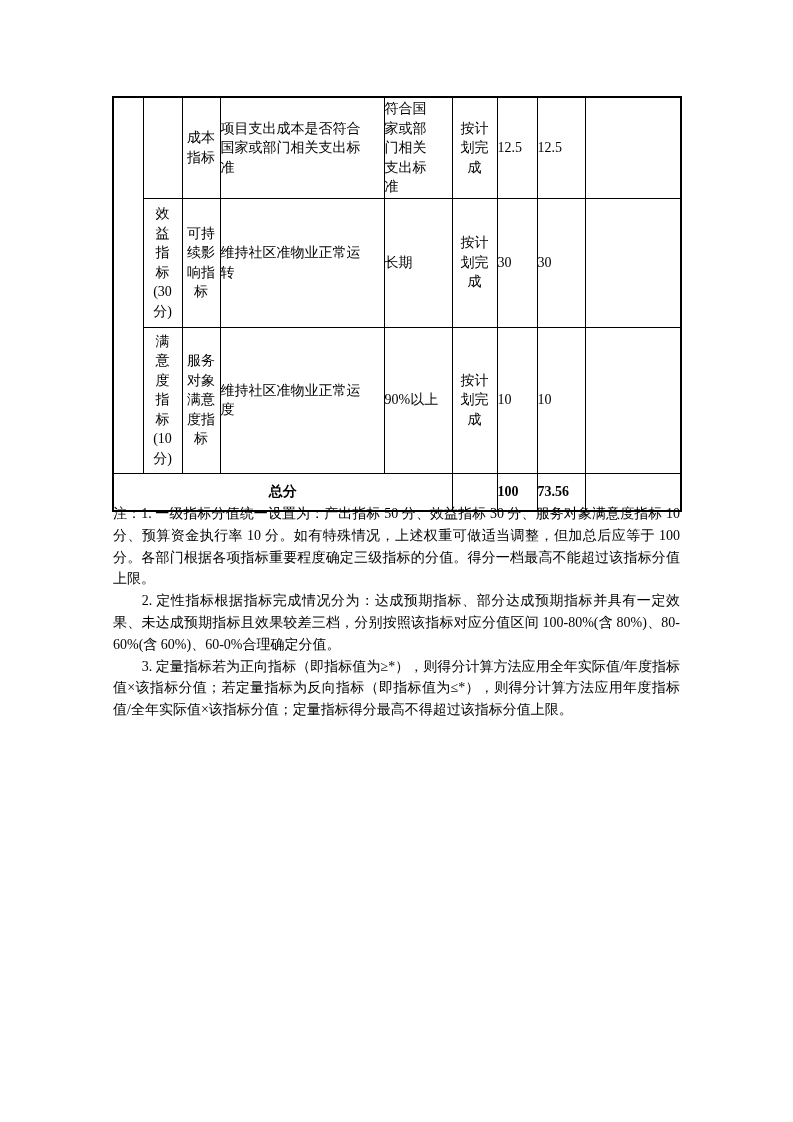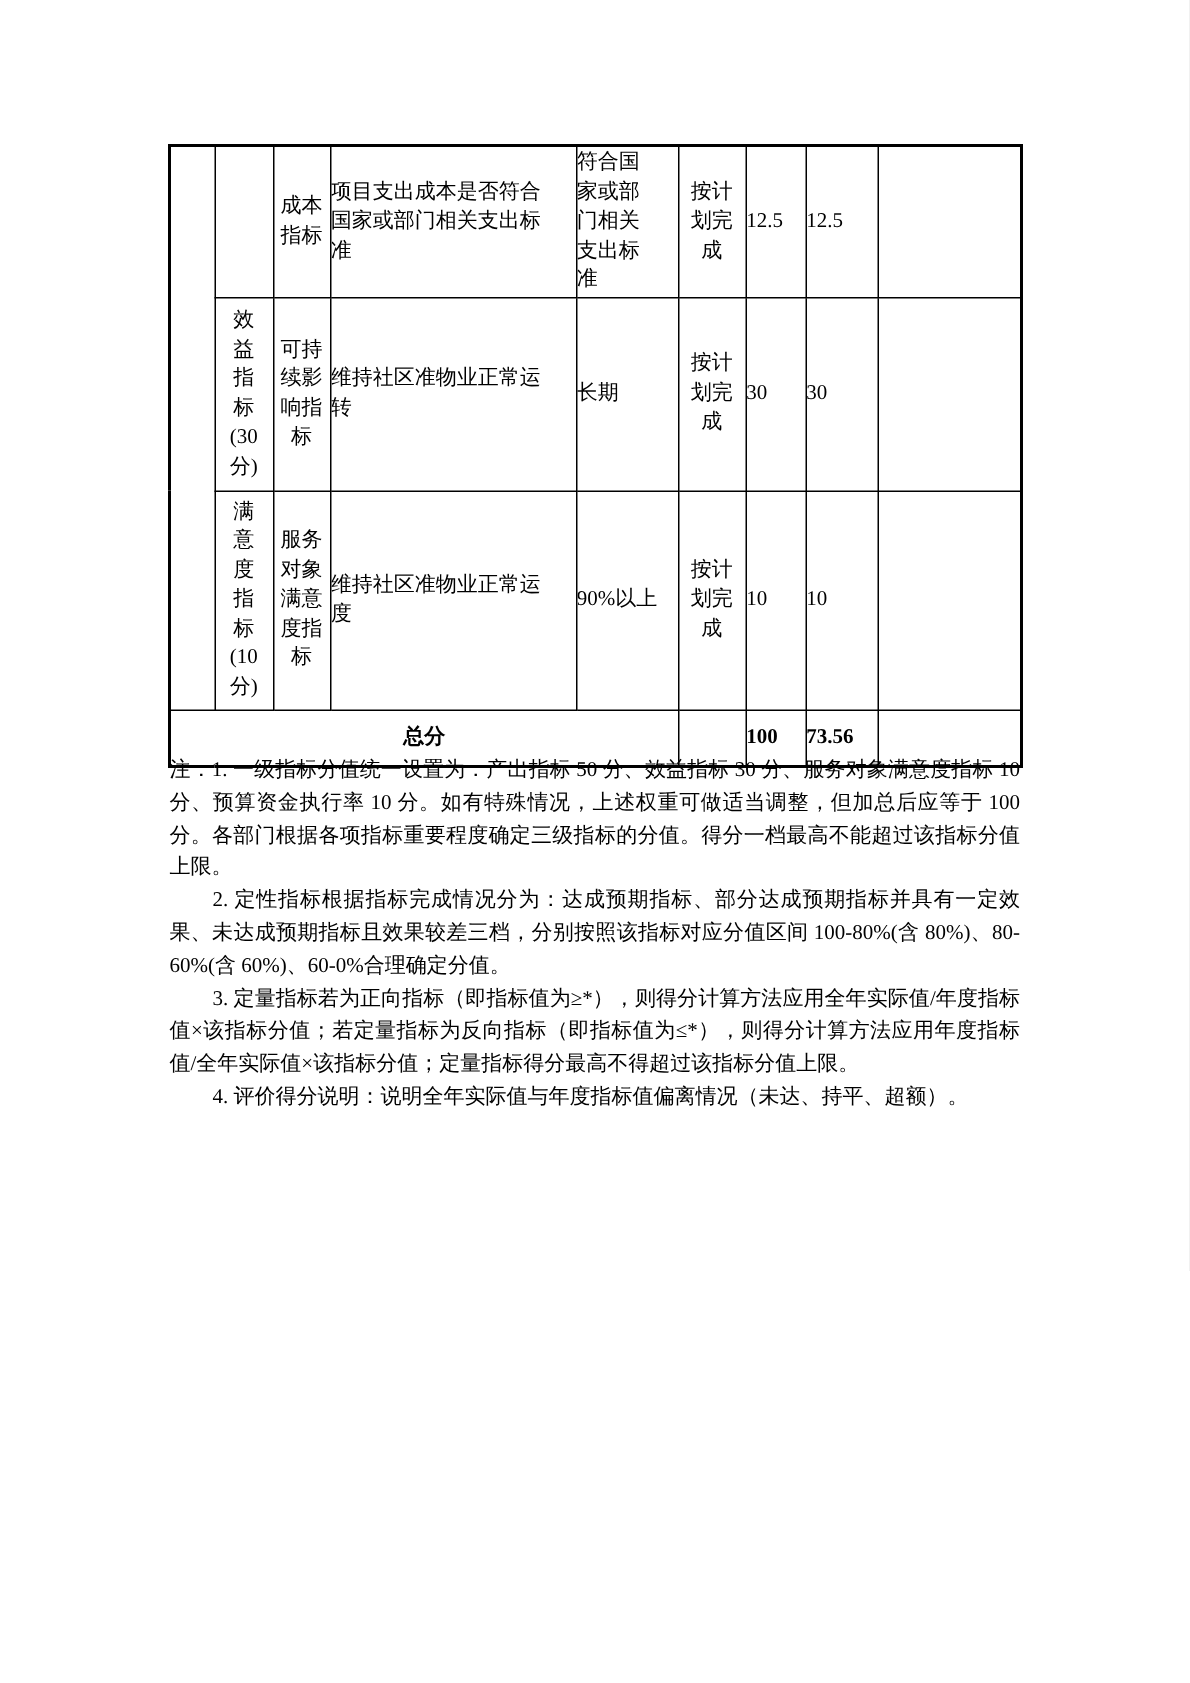--- a/index.html
+++ b/index.html
@@ -145,16 +145,15 @@
         <td class="total-num">73.56</td>
         <td></td>
       </tr>
     </tbody>
   </table>
 
   <div class="notes">
     <p class="first">注：1. 一级指标分值统一设置为：产出指标 50 分、效益指标 30 分、服务对象满意度指标 10 分、预算资金执行率 10 分。如有特殊情况，上述权重可做适当调整，但加总后应等于 100 分。各部门根据各项指标重要程度确定三级指标的分值。得分一档最高不能超过该指标分值上限。</p>
     <p class="indent">2. 定性指标根据指标完成情况分为：达成预期指标、部分达成预期指标并具有一定效果、未达成预期指标且效果较差三档，分别按照该指标对应分值区间 100-80%(含 80%)、80-60%(含 60%)、60-0%合理确定分值。</p>
     <p class="indent">3. 定量指标若为正向指标（即指标值为≥*），则得分计算方法应用全年实际值/年度指标值×该指标分值；若定量指标为反向指标（即指标值为≤*），则得分计算方法应用年度指标值/全年实际值×该指标分值；定量指标得分最高不得超过该指标分值上限。</p>
-    <p class="indent">4. 评价得分说明：说明全年实际值与年度指标值偏离情况（未达、持平、超额）。</p>
   </div>
 
 </div>
 
 </body></html>

